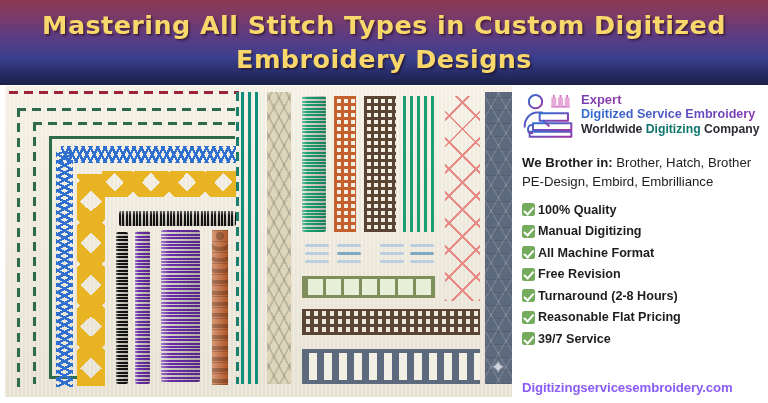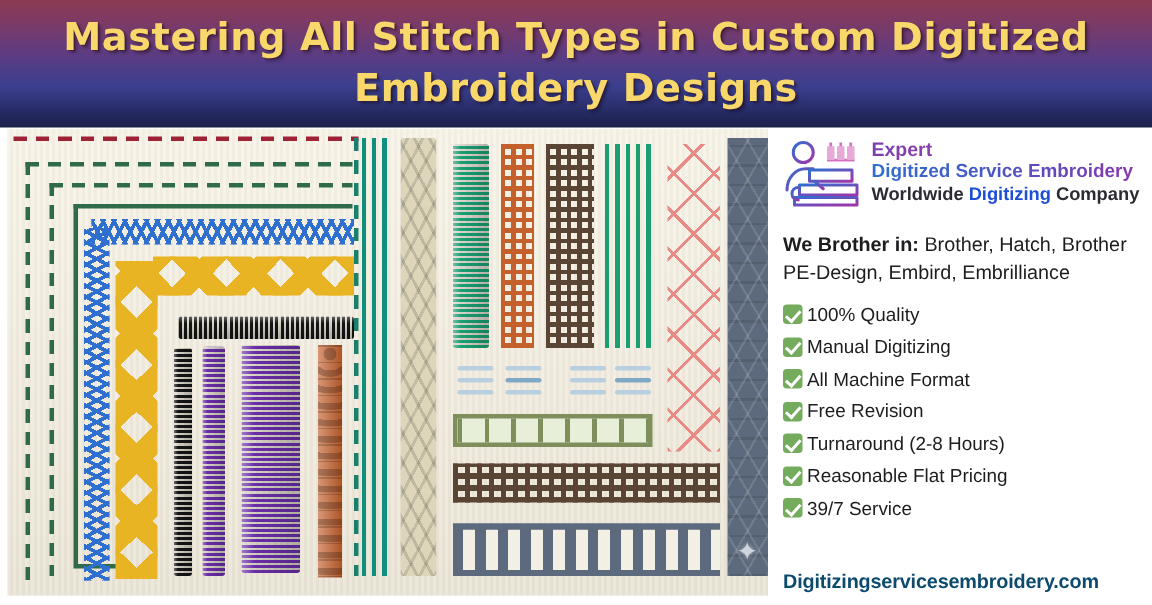--- a/index.html
+++ b/index.html
@@ -176,45 +176,45 @@
     font-size:13px; font-weight:bold; line-height:1.18;
     background:linear-gradient(90deg,#7b3fb0,#c0399c);
     -webkit-background-clip:text; background-clip:text; color:transparent;
   }
   .lt2 {
     font-size:12.6px; font-weight:bold; line-height:1.2;
     background:linear-gradient(90deg,#2f6fd0 0%,#4a56c4 45%,#8a36b0 100%);
     -webkit-background-clip:text; background-clip:text; color:transparent;
   }
   .lt3 { font-size:12.2px; font-weight:bold; line-height:1.2; color:#2b2b33; }
-  .lt3 .pink { color:#1d4ed8; }
+  .lt3 .pink { color:#0f766e; }
 
   .expert-in {
     margin:14px 2px 0 3px; font-size:13.2px; line-height:1.42; color:#1d1d1f;
   }
   .expert-in b { font-weight:bold; }
 
   .checklist { margin:12px 0 0 3px; }
   .check-item {
     display:flex; align-items:flex-end; gap:3px;
-    font-size:12.6px; font-weight:normal; color:#1d1d1f;
+    font-size:12.6px; font-weight:bold; color:#1d1d1f;
     line-height:1; margin-bottom:8.5px;
   }
   .chk {
     width:13px; height:13px; flex:0 0 13px; border-radius:2.5px;
     background:#74ab5c; position:relative;
   }
   .chk::after {
     content:""; position:absolute; left:4px; top:1.5px;
     width:4px; height:7.5px; border:solid #fff;
     border-width:0 2px 2px 0; transform:rotate(42deg);
   }
   .site {
     position:absolute; left:3px; bottom:8px;
-    font-size:13.2px; font-weight:bold; color:#0c4a6e; letter-spacing:-.1px;
+    font-size:13.2px; font-weight:bold; color:#8b5cf6; letter-spacing:-.1px;
   }
 </style>
 </head>
 <body>
 
 <div class="page">
 
   <div class="header">
     <div class="header-title">Mastering All Stitch Types in Custom Digitized
 Embroidery Designs</div>

